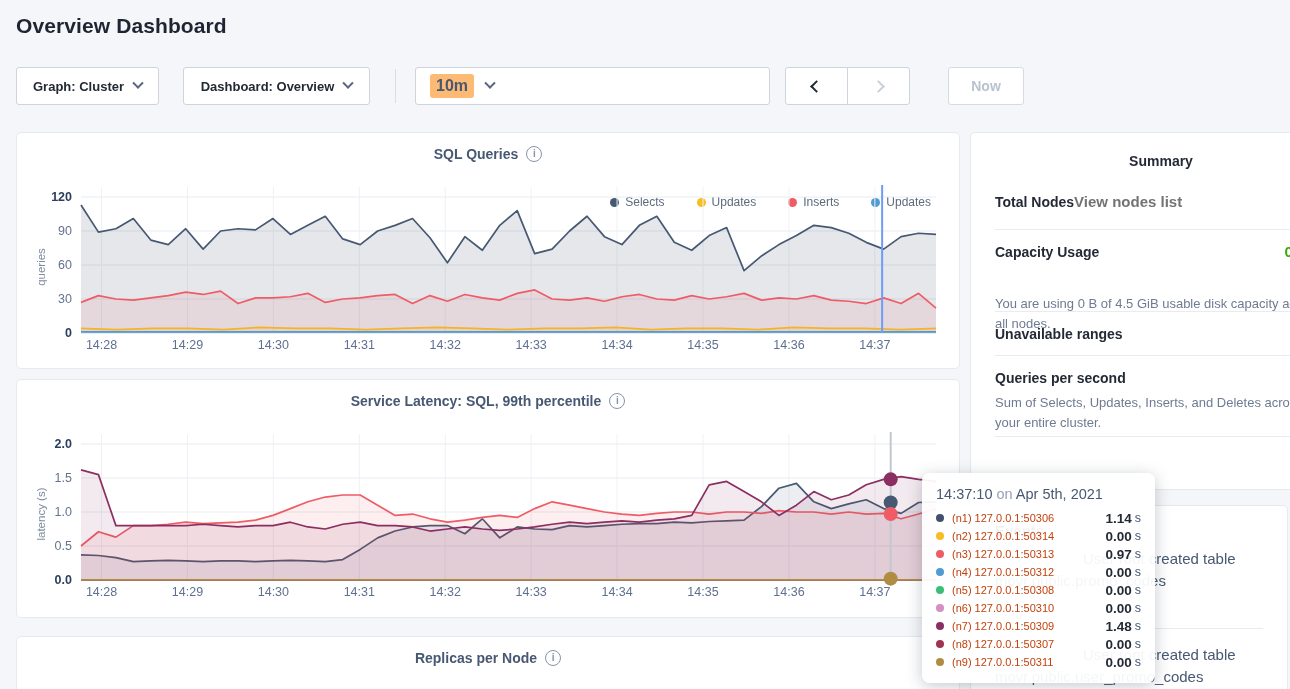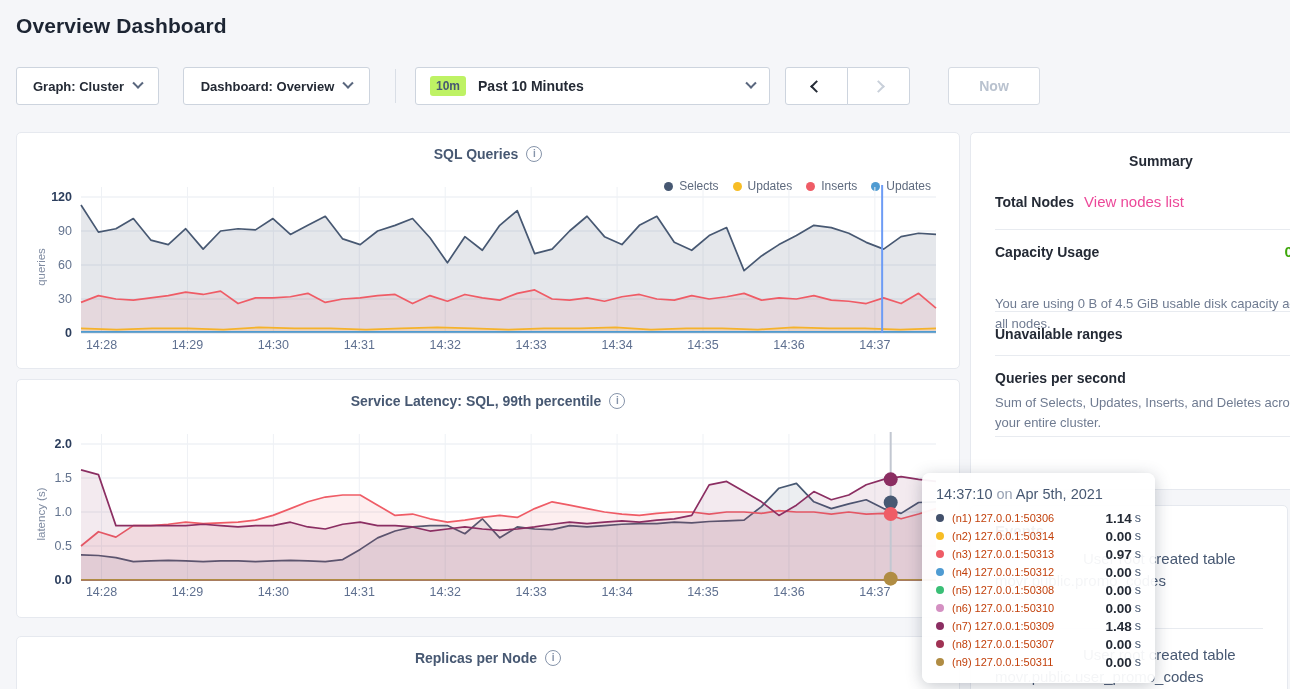--- a/index.html
+++ b/index.html
@@ -11,49 +11,49 @@
   
   .dd, .timepicker, .pager-btn, .now-btn {
     position:absolute; top:67px; height:38px; background:#fff; border:1px solid #cdd4de;
     border-radius:3px; display:flex; align-items:center; cursor:pointer; font-family:inherit;
   }
   .dd { padding:0 14px; gap:10px; justify-content:center; }
   .dd span.lbl { font-size:13px; font-weight:700; color:#242a35; }
   .chev { width:8px; height:8px; border-right:2px solid #5a677e; border-bottom:2px solid #5a677e; transform:rotate(45deg) translate(-2px,-2px); display:inline-block; }
   .vdivider { position:absolute; left:395px; top:69px; width:1px; height:34px; background:#d9dee6; }
   .timepicker { left:415px; width:355px; padding:0 14px; gap:12px; }
-  .badge { background:#bef264; color:#475872; font-size:12px; font-weight:700; padding:3px 6px; border-radius:3px; }
+  .badge { background:#fdba74; color:#475872; font-size:16px; font-weight:700; padding:3px 6px; border-radius:3px; }
   .time-label { font-size:14px; font-weight:700; color:#242a35; flex:1; text-align:left; }
   .pager-btn { width:63px; justify-content:center; }
   .pager-btn.prev { left:785px; border-radius:3px 0 0 3px; }
   .pager-btn.next { left:847px; border-radius:0 3px 3px 0; }
   .arrow { width:9px; height:9px; border-right:2.4px solid #242a35; border-bottom:2.4px solid #242a35; }
   .arrow.left  { transform:rotate(135deg); }
   .arrow.right { transform:rotate(-45deg); border-color:#c9d0da; }
-  .now-btn { left:948px; width:92px; justify-content:center; font-size:14px; font-weight:700; color:#b9c2cf; border-color:#d6dbe3; cursor:default; }
+  .now-btn { left:948px; width:76px; justify-content:center; font-size:14px; font-weight:700; color:#b9c2cf; border-color:#d6dbe3; cursor:default; }
 
   
   .card { position:absolute; background:#fff; border:1px solid #e6e9ef; border-radius:5px; }
   .chart-card { left:16px; width:944px; }
   .chart-title { position:absolute; top:12px; left:0; right:0; text-align:center; font-size:14px; font-weight:700; color:#475872; }
   .chart-title .t { vertical-align:middle; }
   .info-icon { display:inline-block; vertical-align:middle; width:16px; height:16px; margin-left:8px; border:1px solid #8694aa; border-radius:50%;
     font-size:10px; line-height:14px; color:#8694aa; text-align:center; font-style:normal; cursor:pointer; }
-  .legend { position:absolute; top:46px; right:28px; display:flex; gap:14px; }
+  .legend { position:absolute; top:62px; right:28px; display:flex; gap:32px; }
   .legend-item { display:flex; align-items:center; gap:6px; font-size:12px; color:#5e6a7e; }
   .legend-dot { width:9px; height:9px; border-radius:50%; }
   .y-axis-label { position:absolute; left:-36px; width:120px; text-align:center; font-size:11.5px; color:#7f8ba1; transform:rotate(-90deg); }
   .chart-svg { position:absolute; left:0; top:50px; }
 
   
   #summary-card { left:970px; top:132px; width:382px; height:358px; }
   .sum-title { position:absolute; top:20px; left:0; right:0; text-align:center; font-size:14px; font-weight:700; color:#242a35; }
   .sum-row { position:absolute; left:24px; right:24px; display:flex; align-items:baseline; }
   .sum-label { font-size:14px; font-weight:700; color:#242a35; }
-  .sum-link { font-size:15px; font-weight:400; color:#ec4899; margin-left:10px; cursor:pointer; text-decoration:none; }
+  .sum-link { font-size:15px; font-weight:700; color:#737373; cursor:pointer; text-decoration:none; }
   .sum-value { margin-left:auto; font-size:15px; font-weight:700; color:#3ea70b; }
   .sum-desc { position:absolute; left:24px; right:24px; font-size:13px; color:#6f7b91; line-height:20px; }
   .sum-div { position:absolute; left:24px; right:24px; height:1px; background:#e8ebf0; }
 
   
   #events-card { left:970px; top:505px; width:318px; height:220px; }
   .events-title { position:absolute; top:16px; left:24px; font-size:15px; font-weight:700; color:#242a35; }
   .event-item { position:absolute; left:24px; right:10px; font-size:15px; color:#475872; line-height:22px; }
   .event-line1 { margin-left:88px; white-space:nowrap; }
   .event-line2 { white-space:nowrap; }
@@ -81,21 +81,20 @@
     <span class="lbl">Graph: Cluster</span>
     <span class="chev"></span>
   </button>
   <button class="dd" style="left:183px; width:187px;">
     <span class="lbl">Dashboard: Overview</span>
     <span class="chev"></span>
   </button>
   <div class="vdivider"></div>
   <button class="timepicker">
     <span class="badge">10m</span>
-    <span class="time-label">Past 10 Minutes</span>
     <span class="chev"></span>
   </button>
   <button class="pager-btn prev">
     <span class="arrow left"></span>
   </button>
   <button class="pager-btn next">
     <span class="arrow right"></span>
   </button>
   <button class="now-btn">Now</button>
 

